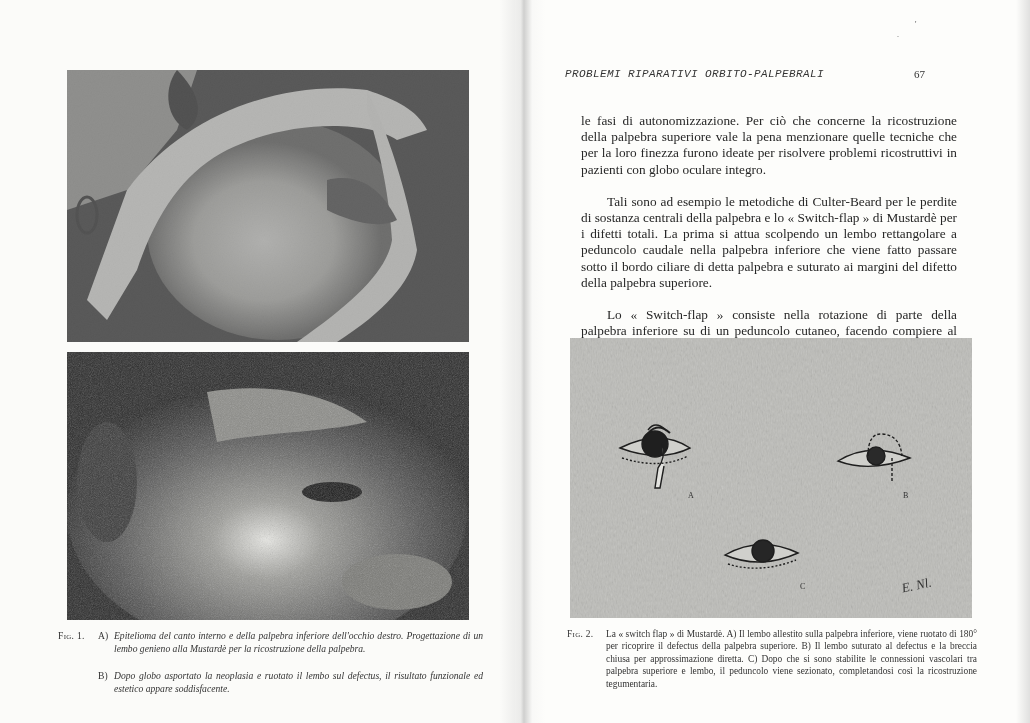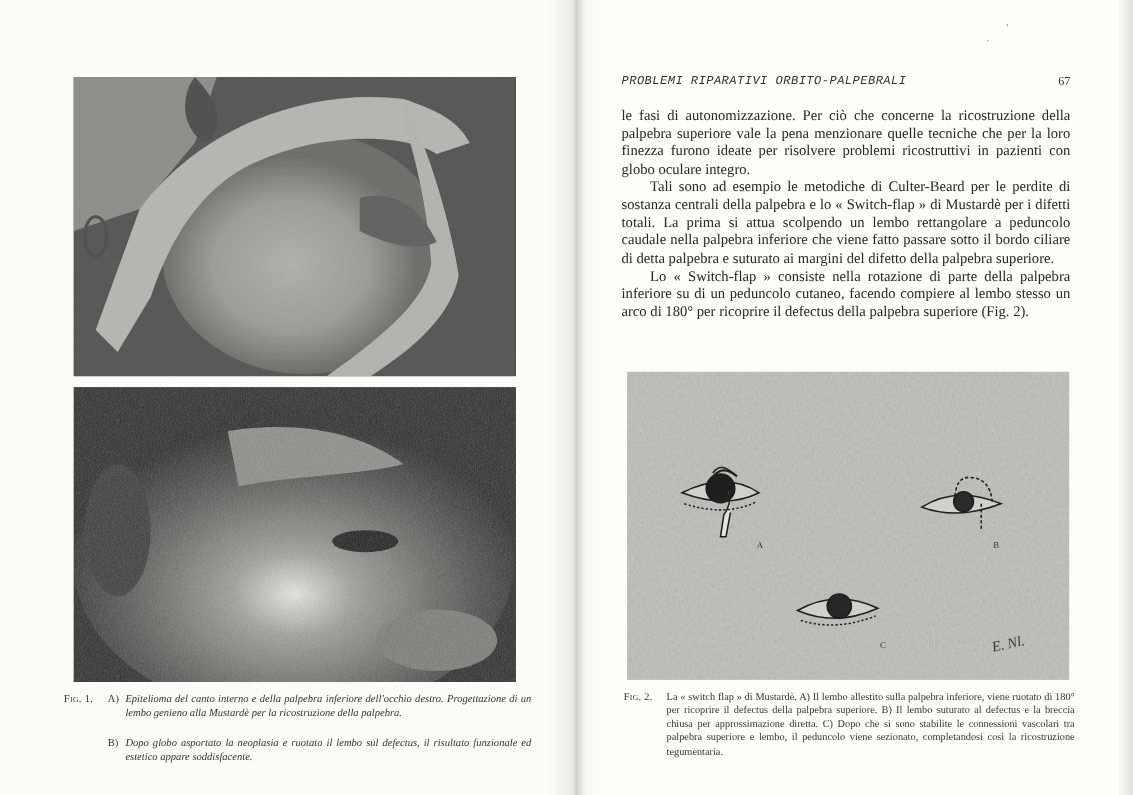--- a/index.html
+++ b/index.html
@@ -44,29 +44,29 @@
   .fig1 .item-b { top: 40px; }
   .fig1 .letter { position: absolute; left: 0; }
   .fig1 .body { display: block; padding-left: 16px; text-align: justify; font-style: italic; }
 
   
   .running-head {
     position: absolute; left: 565px; top: 68px; width: 410px;
     font-size: 11px; font-style: italic; letter-spacing: 0.4px; color: #333; font-family: Liberation Mono, monospace;
   }
   .page-number {
-    position: absolute; left: 962px; top: 68px; font-size: 11px; color: #333;
+    position: absolute; left: 914px; top: 68px; font-size: 11px; color: #333;
   }
   .stray-mark { position: absolute; font-size: 8px; color: #555; }
 
   .text-block {
     position: absolute; left: 565px; top: 97px; width: 408px;
     font-size: 13.3px; line-height: 16.2px; text-align: justify; color: #262626;
   }
-  .text-block p { margin: 0; }
+  .text-block p { margin: 16px; }
   .text-block p.indent { text-indent: 26px; }
 
   .figure2 {
     position: absolute; left: 570px; top: 338px; width: 402px; height: 280px;
     background: #bdbdba;
     overflow: hidden;
   }
   .figure2 svg { width: 100%; height: 100%; display: block; }
 
   .fig2 { left: 567px; top: 628px; width: 410px; font-size: 9.4px; line-height: 12.4px; }

